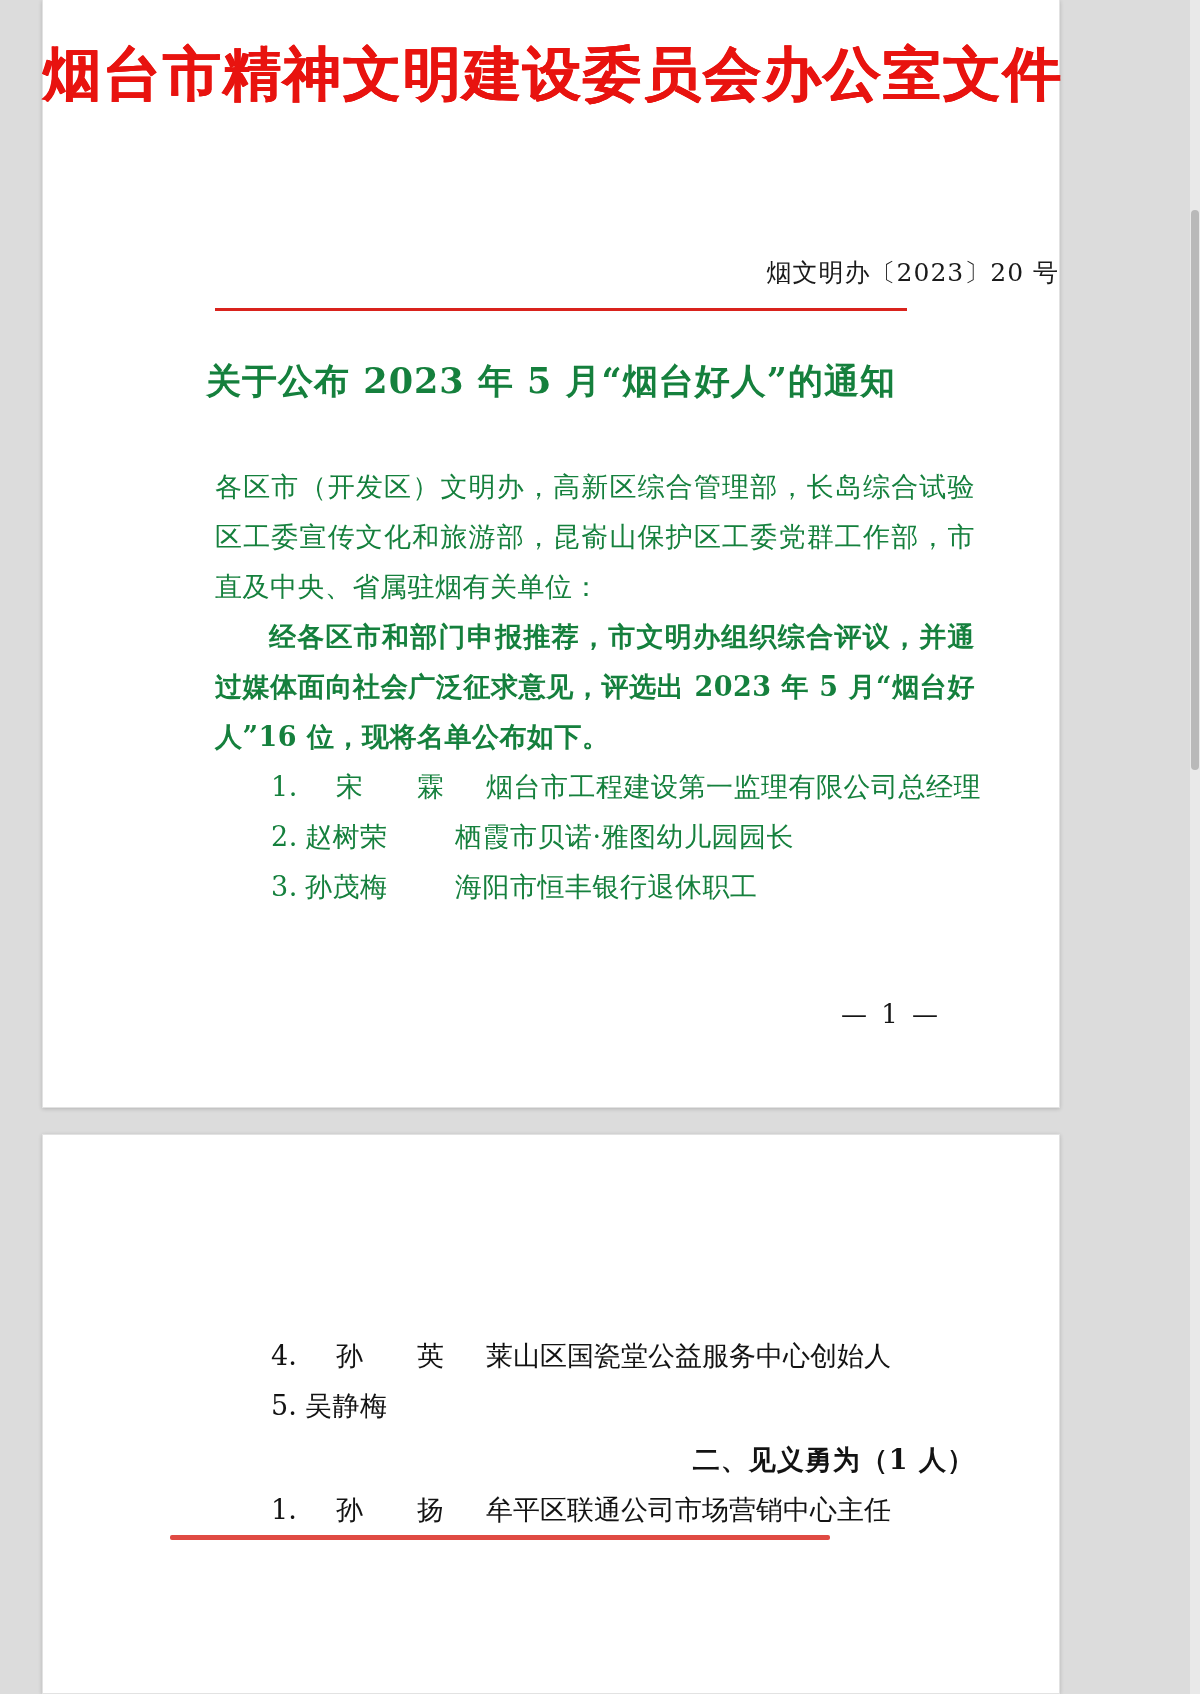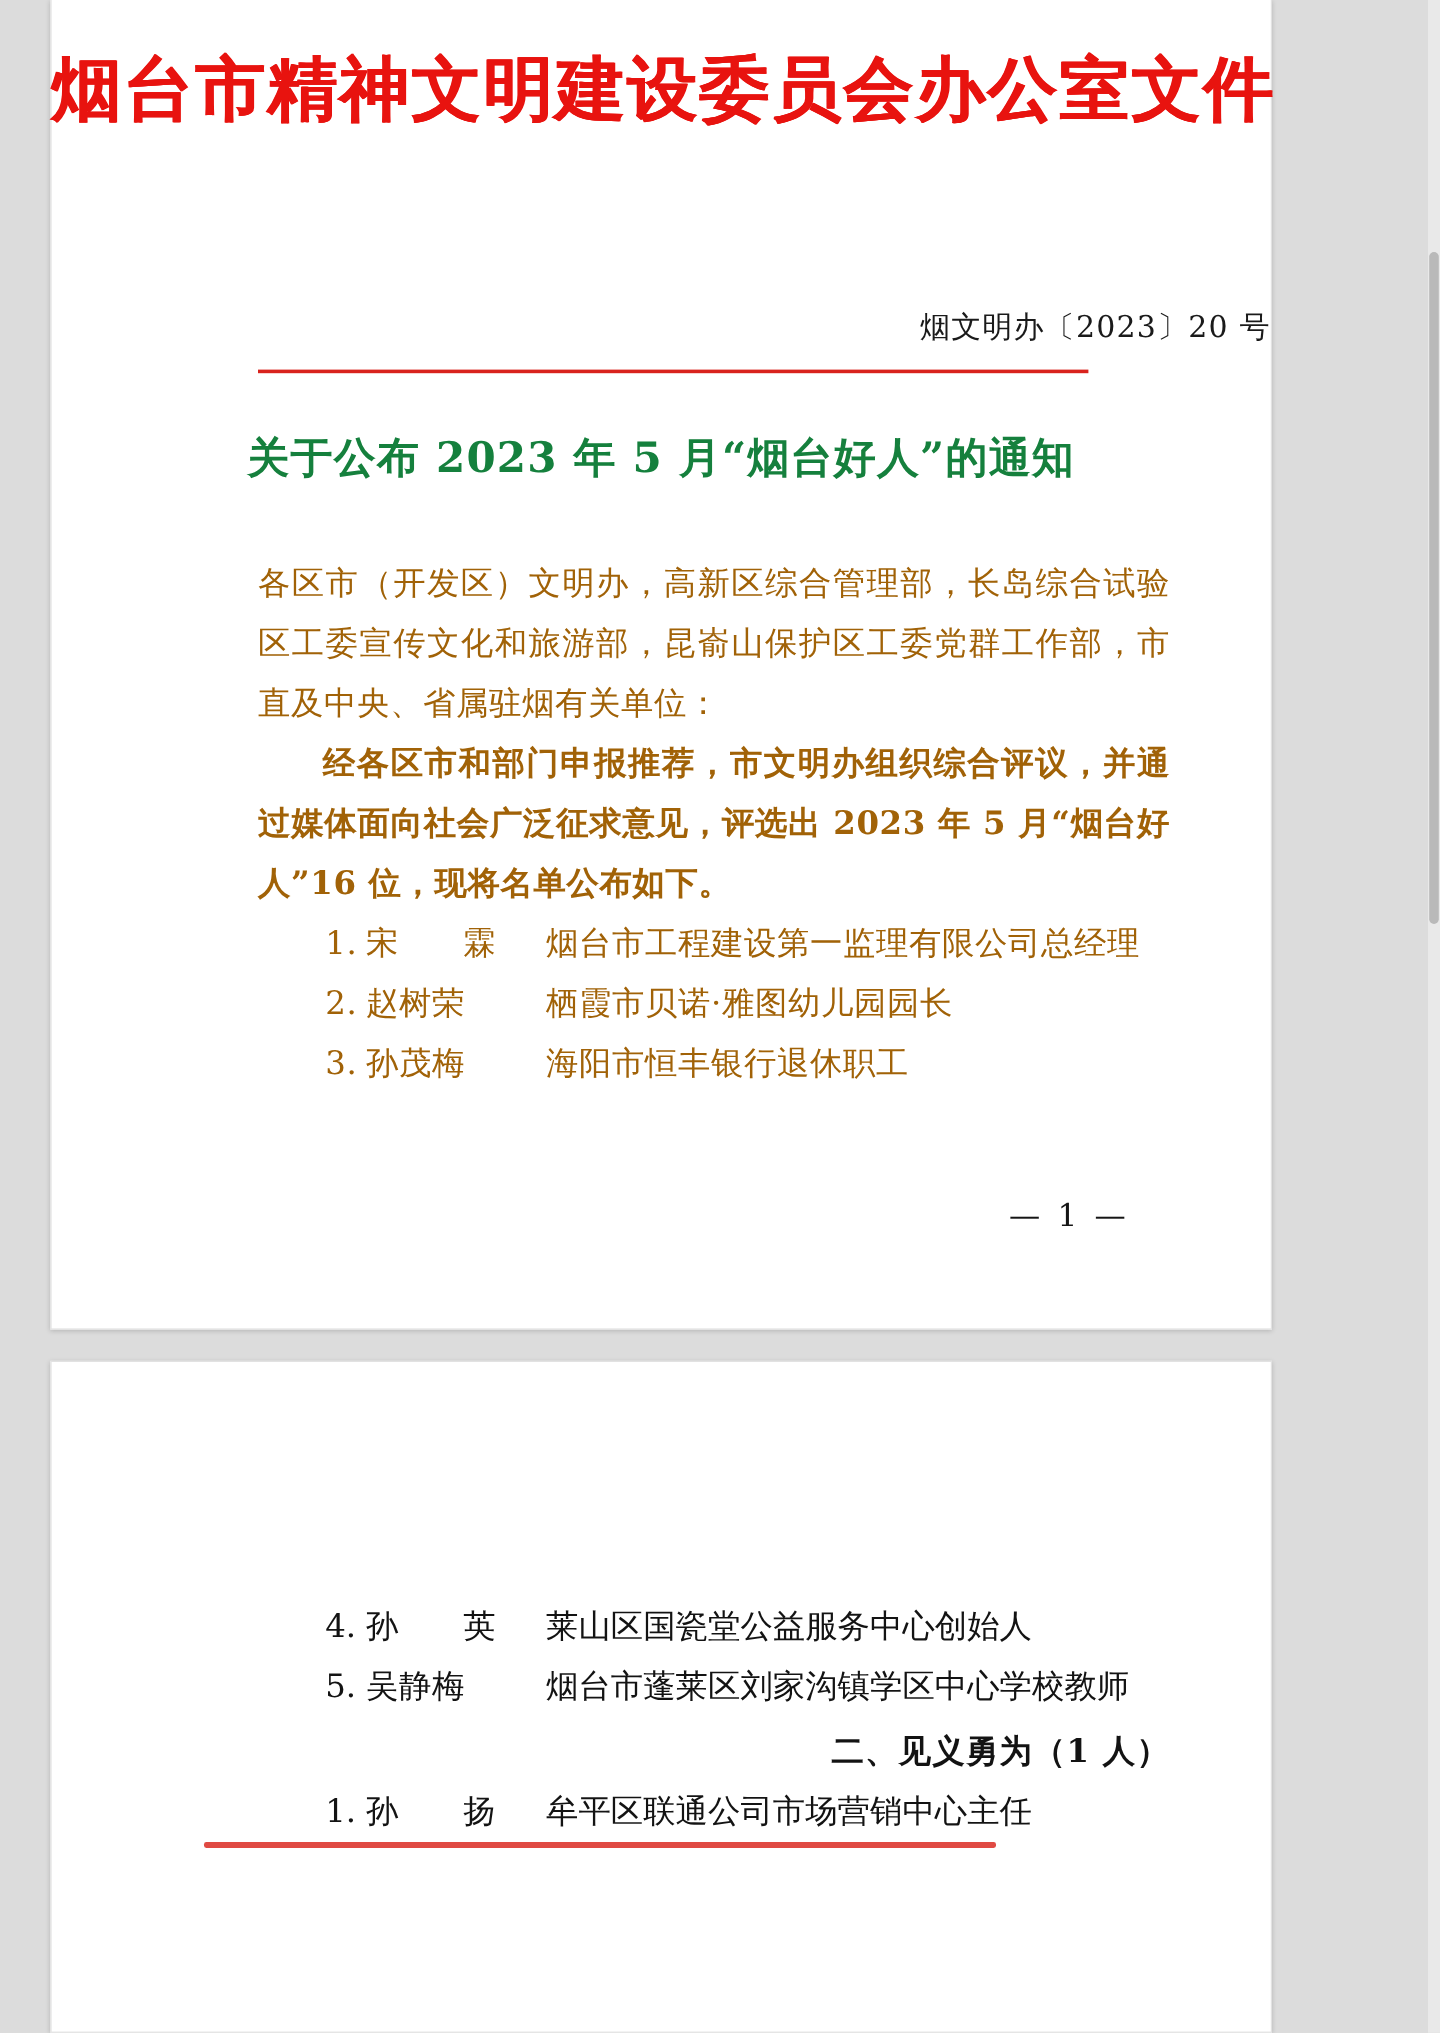--- a/index.html
+++ b/index.html
@@ -111,21 +111,21 @@
     white-space: nowrap;
   }
 
   .body-block {
     position: absolute;
     top: 462px;
     left: 172px;
     width: 760px;
     font-size: 27px;
     line-height: 50px;
-    color: #a16207;
+    color: #15803d;
     text-align: justify;
     letter-spacing: 0.5px;
   }
   .para-indent {
     text-indent: 2em;
     font-weight: bold;
   }
 
   .section-head {
     margin-top: 4px;
@@ -152,20 +152,21 @@
     width: 34px;
     flex: none;
   }
   .name-person {
     width: 150px;
     flex: none;
     letter-spacing: 0.5px;
   }
   .name-person.spaced {
     letter-spacing: 0.5em;
+    margin-left: 31px;
   }
   .name-desc {
     flex: 1;
   }
 
   .page-footer {
     position: absolute;
     bottom: 78px;
     right: 118px;
     font-size: 26px;
@@ -241,21 +242,20 @@
     <div class="page2-body">
       <ul class="name-list">
         <li class="name-row">
           <span class="name-idx">4.</span>
           <span class="name-person spaced">孙　英</span>
           <span class="name-desc">莱山区国瓷堂公益服务中心创始人</span>
         </li>
         <li class="name-row">
           <span class="name-idx">5.</span>
           <span class="name-person">吴静梅</span>
-          <span class="name-desc">烟台市蓬莱区刘家沟镇学区中心学校教师</span>
         </li>
       </ul>
 
       <div class="section-head">二、见义勇为（1 人）</div>
 
       <ul class="name-list">
         <li class="name-row">
           <span class="name-idx">1.</span>
           <span class="name-person spaced">孙　扬</span>
           <span class="name-desc">牟平区联通公司市场营销中心主任</span>

